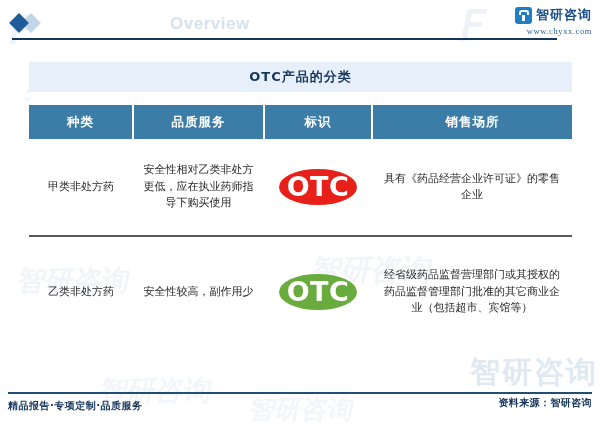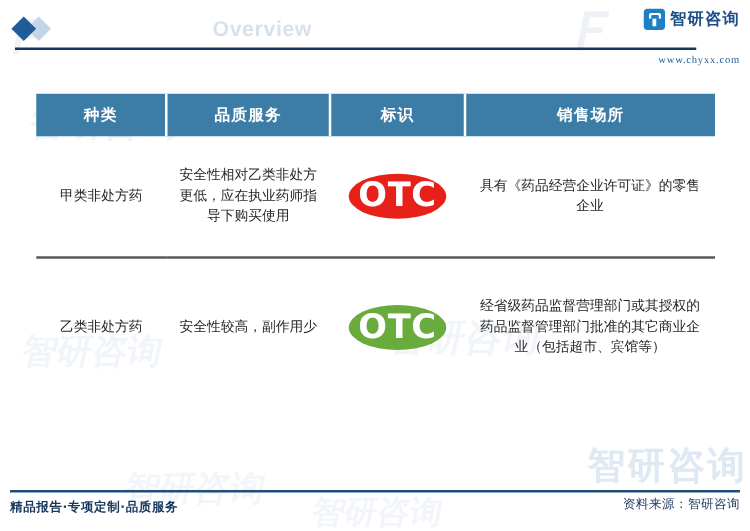--- a/index.html
+++ b/index.html
@@ -119,21 +119,21 @@
     background: #ffffff;
   }
   #brand-name {
     font-size: 13px;
     font-weight: bold;
     color: #1c4f87;
     letter-spacing: 1px;
     font-family: "DejaVu Sans", "Liberation Sans", sans-serif;
   }
   #brand-url {
-    margin-top: 18px;
+    margin-top: 2px;
     font-size: 8.5px;
     color: #2a5f95;
     letter-spacing: 0.6px;
     font-family: "Liberation Serif", serif;
   }
 
   
   #table-card {
     position: absolute;
     left: 29px; top: 62px;
@@ -232,21 +232,21 @@
     letter-spacing: 0.5px;
     z-index: 5;
     font-family: "DejaVu Sans", "Liberation Sans", sans-serif;
     text-align: right;
   }
   #footer-source {
     position: absolute;
     right: 8px; top: 396px;
     font-size: 10px;
     color: #17365d;
-    font-weight: normal;
+    font-weight: bold;
     letter-spacing: 0.4px;
     z-index: 5;
     font-family: "DejaVu Sans", "Liberation Sans", sans-serif;
   }
 </style>
 </head>
 <body>
 
 <div class="wm" style="left:-6px; top:2px; font-size:40px; color:#eff3f8; transform:skewX(-12deg);"> Ｆ</div>
 <div class="wm" style="left:452px; top:-4px; font-size:44px; color:#eef2f7; transform:skewX(-12deg);">Ｆ</div>
@@ -269,20 +269,23 @@
 <div id="brand-block">
   <div id="brand-row">
     <span class="brand-mark"></span>
     <span id="brand-name">智研咨询</span>
   </div>
   <div id="brand-url">www.chyxx.com</div>
 </div>
 
 <div id="table-card">
 
+  <div id="table-title-bar">
+    <span id="table-title-text">OTC产品的分类</span>
+  </div>
   <div id="table-title-gap"></div>
 
   <table class="otc-table">
     <colgroup>
       <col class="col-kind">
         <col class="col-safety">
         <col class="col-mark">
         <col class="col-place">
     </colgroup>
     <thead>

